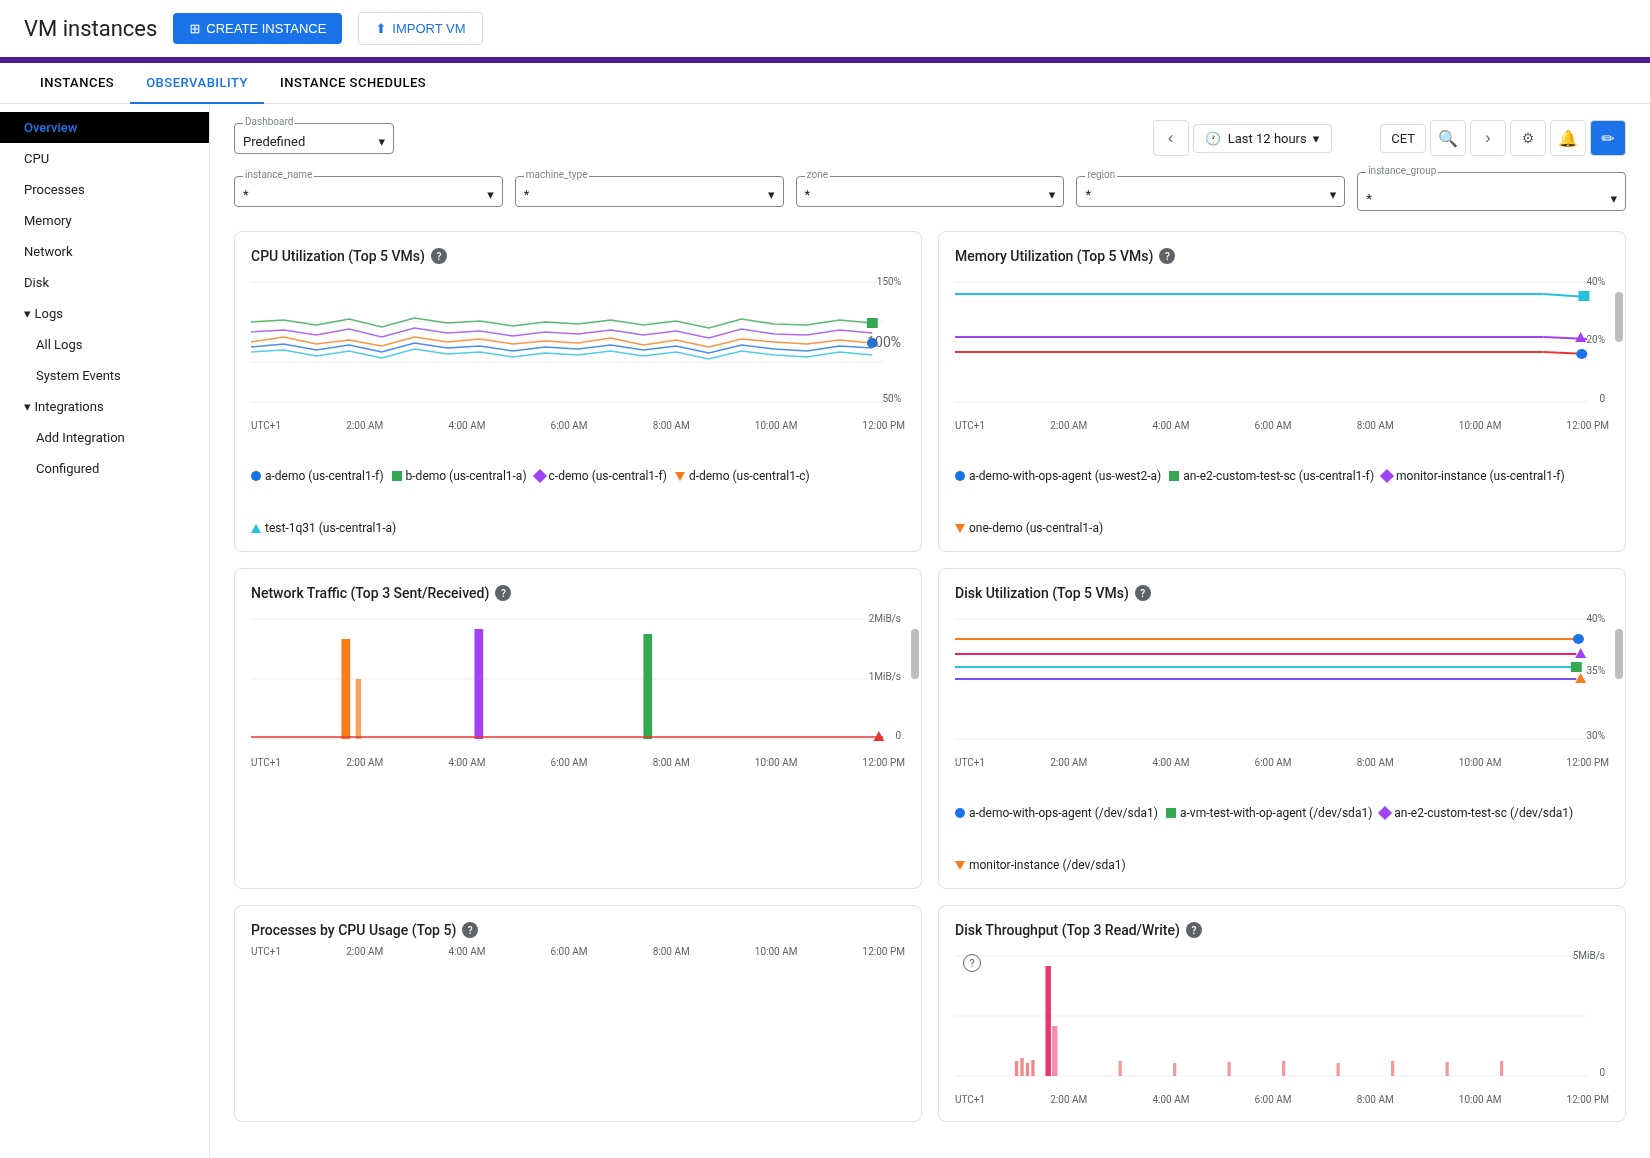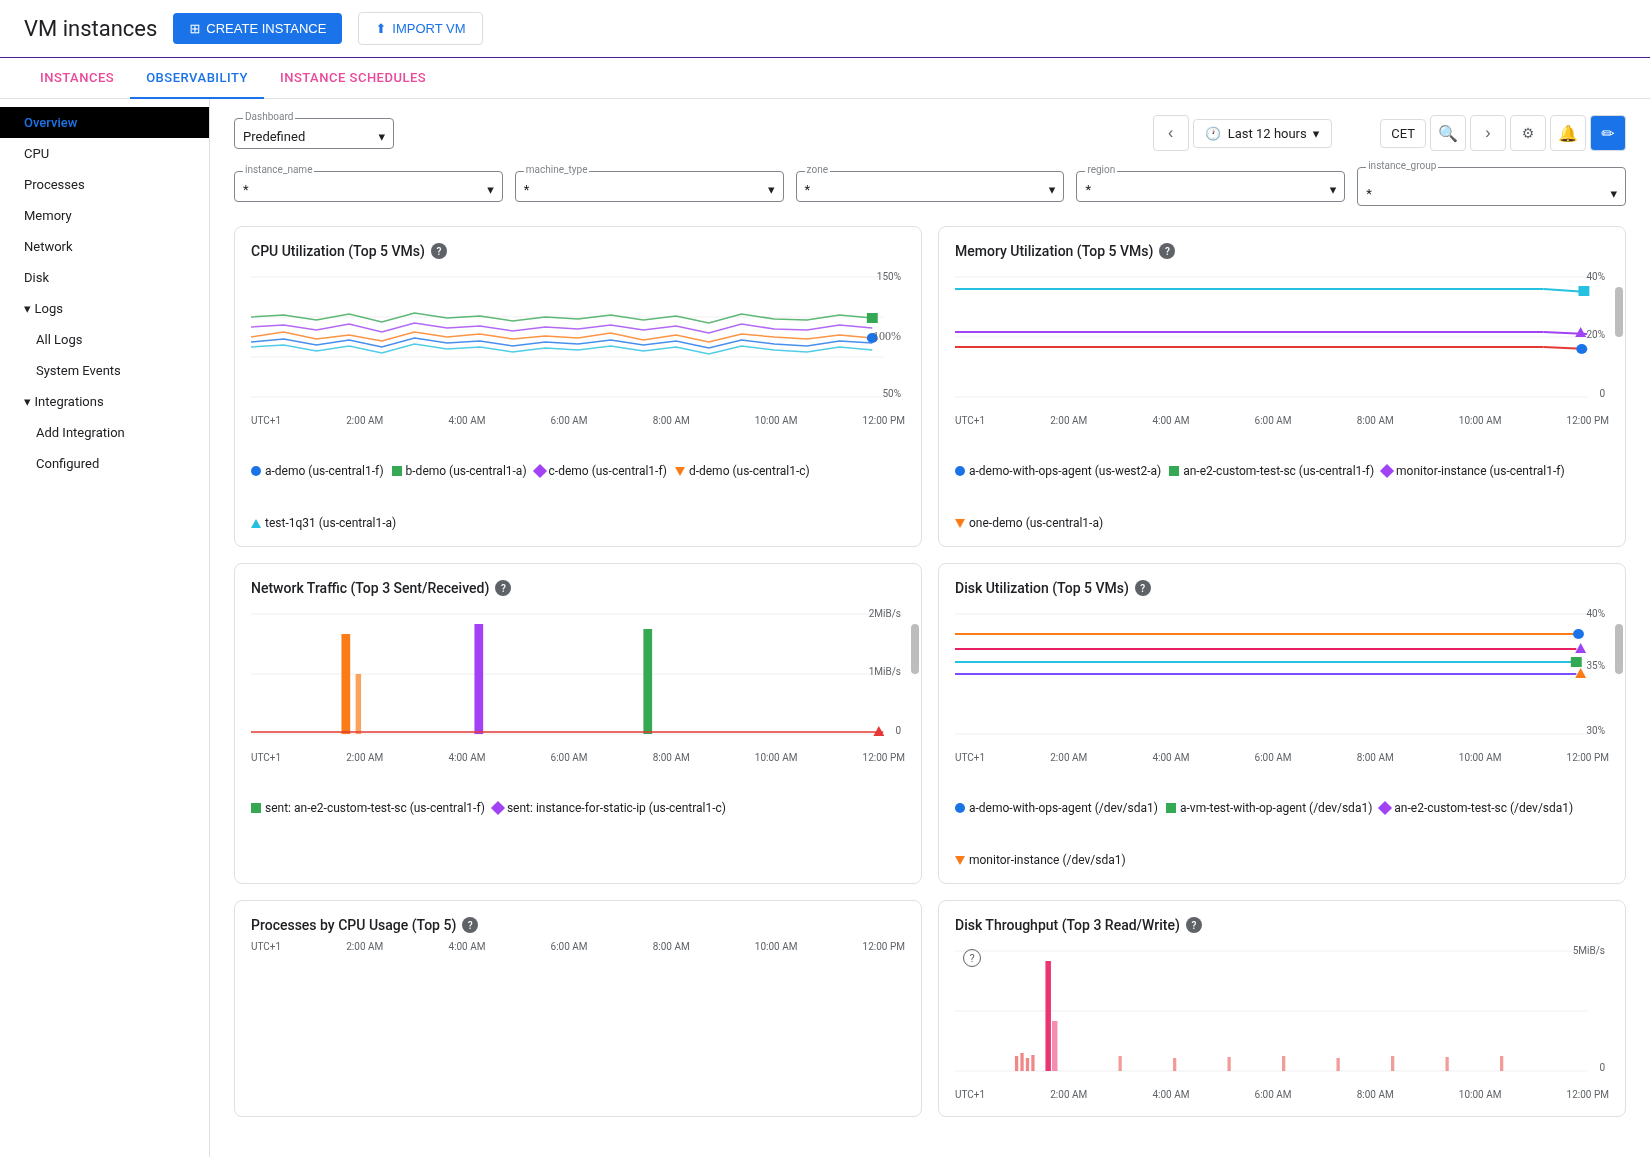--- a/index.html
+++ b/index.html
@@ -1,26 +1,26 @@
 <!DOCTYPE html>
 <html><head>
   <meta charset="utf-8">
   <style>
     * { box-sizing: border-box; margin: 0; padding: 0; }
     body { font-family: 'Google Sans', Roboto, Arial, sans-serif; font-size: 13px; background: #fff; color: #202124; overflow-x: hidden; }
     
     
-    .header { display: flex; align-items: center; padding: 12px 24px; gap: 16px; border-bottom: 1px solid #4c1d95; }
+    .header { display: flex; align-items: center; padding: 12px 24px; gap: 16px; border-bottom: 6px solid #4c1d95; }
     .header-title { font-size: 22px; font-weight: 400; color: #202124; }
     .btn-primary { background: #1a73e8; color: #fff; border: none; border-radius: 4px; padding: 8px 16px; font-size: 13px; cursor: pointer; display: flex; align-items: center; gap: 6px; font-weight: 500; }
     .btn-secondary { background: #fff; color: #1a73e8; border: 1px solid #dadce0; border-radius: 4px; padding: 8px 16px; font-size: 13px; cursor: pointer; display: flex; align-items: center; gap: 6px; }
     
     
     .nav-tabs { display: flex; border-bottom: 1px solid #e0e0e0; padding: 0 24px; }
-    .nav-tab { padding: 12px 16px; font-size: 13px; font-weight: 500; color: #ec4899; cursor: pointer; border-bottom: 2px solid transparent; margin-bottom: -1px; text-transform: uppercase; letter-spacing: 0.5px; }
+    .nav-tab { padding: 12px 16px; font-size: 13px; font-weight: 500; color: #000000; cursor: pointer; border-bottom: 2px solid transparent; margin-bottom: -1px; text-transform: uppercase; letter-spacing: 0.5px; }
     .nav-tab.active { color: #1a73e8; border-bottom-color: #1a73e8; }
     
     
     .main-layout { display: flex; }
     
     
     .sidebar { width: 210px; min-width: 210px; border-right: 1px solid #e0e0e0; padding: 8px 0; min-height: calc(100vh - 100px); }
     .sidebar-item { padding: 8px 24px; font-size: 13px; color: #202124; cursor: pointer; }
     .sidebar-item.active { background: #000000; color: #1a73e8; font-weight: 500; }
     .sidebar-section { padding: 8px 24px; font-size: 13px; color: #202124; cursor: pointer; display: flex; align-items: center; gap: 4px; }
@@ -193,21 +193,21 @@
             <polyline points="0,70 30,65 60,72 90,68 120,74 150,65 180,70 210,67 240,72 270,69 300,71 330,66 360,73 390,68 420,75 450,67 480,70 510,72 540,68 570,71" fill="none" stroke="#fa7b17" stroke-width="1.5" opacity="0.8"></polyline>
             <polyline points="0,75 30,72 60,78 90,73 120,80 150,71 180,76 210,74 240,79 270,75 300,77 330,73 360,78 390,74 420,81 450,73 480,77 510,79 540,74 570,76" fill="none" stroke="#1a73e8" stroke-width="1.5" opacity="0.8"></polyline>
             <polyline points="0,60 30,58 60,63 90,57 120,65 150,56 180,61 210,59 240,64 270,60 300,62 330,58 360,63 390,59 420,66 450,57 480,62 510,63 540,58 570,61" fill="none" stroke="#a142f4" stroke-width="1.5" opacity="0.8"></polyline>
             <polyline points="0,80 30,78 60,84 90,79 120,86 150,77 180,82 210,80 240,85 270,81 300,83 330,79 360,84 390,80 420,87 450,79 480,83 510,85 540,80 570,83" fill="none" stroke="#24c1e0" stroke-width="1.5" opacity="0.8"></polyline>
             <polyline points="0,50 30,48 60,53 90,47 120,55 150,46 180,51 210,49 240,54 270,50 300,52 330,48 360,53 390,49 420,56 450,47 480,52 510,53 540,48 570,51" fill="none" stroke="#34a853" stroke-width="1.5" opacity="0.8"></polyline>
 
             <circle cx="570" cy="71" r="5" fill="#1a73e8"></circle>
             <rect x="565" y="46" width="10" height="10" fill="#34a853"></rect>
           </svg>
           <div style="position:absolute;right:4px;top:4px;font-size:10px;color:#5f6368;">150%</div>
-          <div style="position:absolute;right:4px;top:44%;font-size:12px;color:#5f6368;font-family:Liberation Serif, serif;">100%</div>
+          <div style="position:absolute;right:4px;top:44%;font-size:14px;color:#5f6368;">100%</div>
           <div style="position:absolute;right:4px;bottom:8px;font-size:10px;color:#5f6368;">50%</div>
         </div>
         <div class="chart-x-labels">
           <span>UTC+1</span>
           <span>2:00 AM</span>
           <span>4:00 AM</span>
           <span>6:00 AM</span>
           <span>8:00 AM</span>
           <span>10:00 AM</span>
           <span>12:00 PM</span>
@@ -320,30 +320,20 @@
           <div style="position:absolute;right:4px;bottom:8px;font-size:10px;color:#5f6368;">0</div>
         </div>
         <div class="chart-x-labels">
           <span>UTC+1</span>
           <span>2:00 AM</span>
           <span>4:00 AM</span>
           <span>6:00 AM</span>
           <span>8:00 AM</span>
           <span>10:00 AM</span>
           <span>12:00 PM</span>
-        </div>
-        <div class="chart-legend">
-          <div class="legend-item">
-            <div class="legend-square" style="background:#34a853;"></div>
-            <span>sent: an-e2-custom-test-sc (us-central1-f)</span>
-          </div>
-          <div class="legend-item">
-            <div class="legend-diamond" style="background:#a142f4;"></div>
-            <span>sent: instance-for-static-ip (us-central1-c)</span>
-          </div>
         </div>
         <div class="scrollbar-stub" style="position:absolute;right:2px;top:60px;width:8px;background:#bdbdbd;border-radius:4px;height:50px;"></div>
       </div>
 
       <div class="chart-card" style="position:relative;">
         <div class="chart-title">
           <span>Disk Utilization (Top 5 VMs)</span>
           <div class="chart-help">?</div>
         </div>
         <div class="chart-area">

